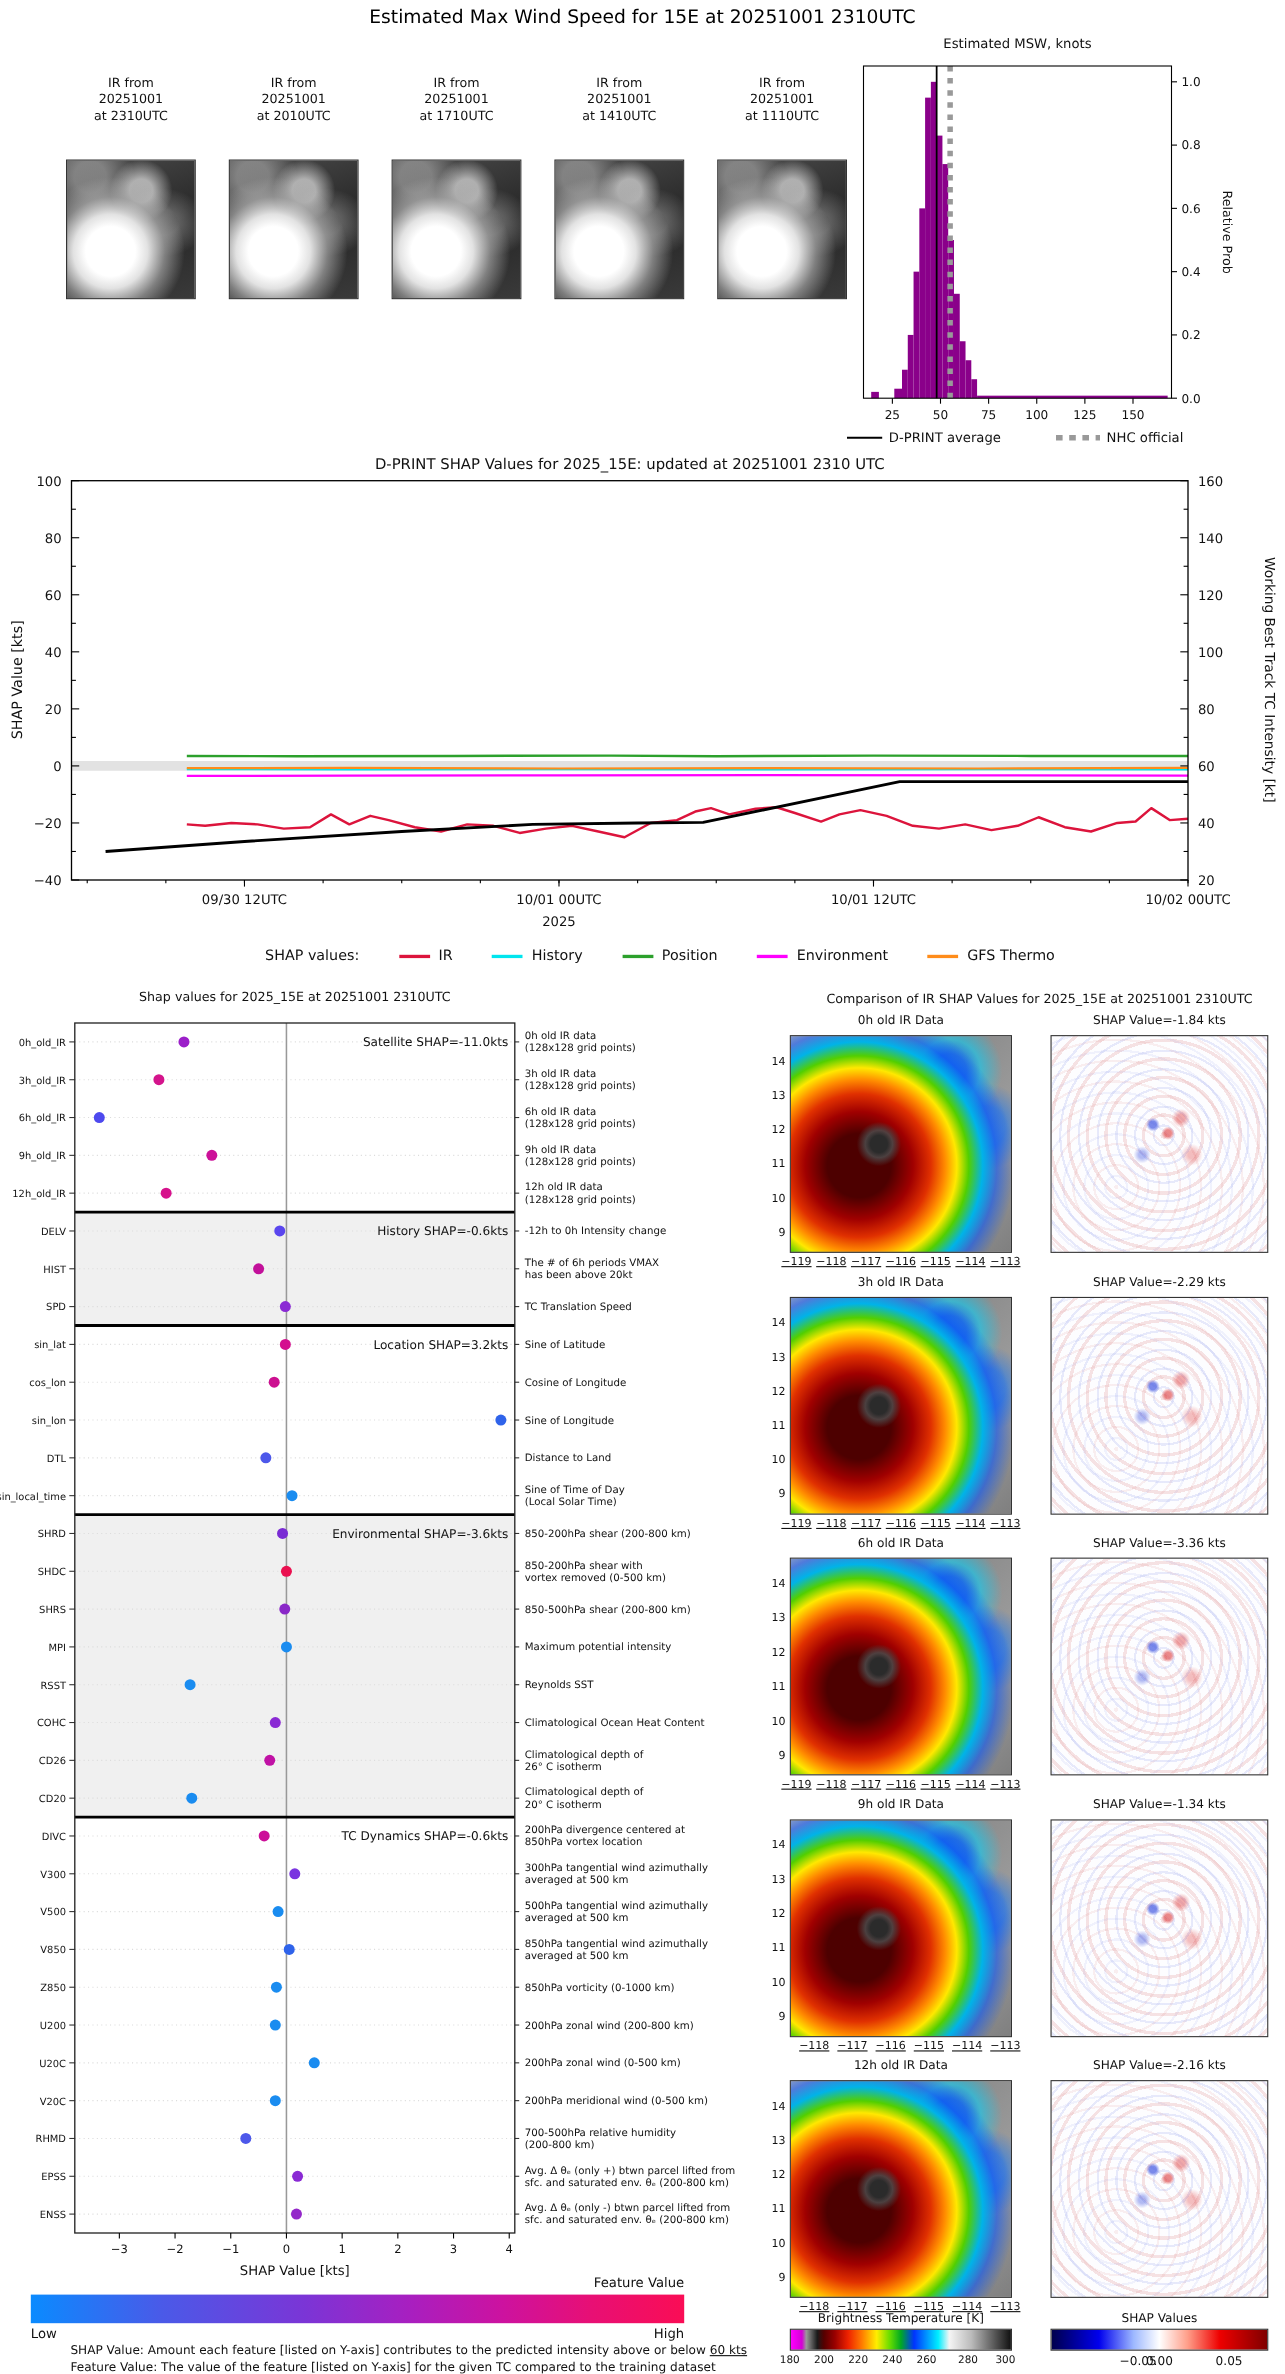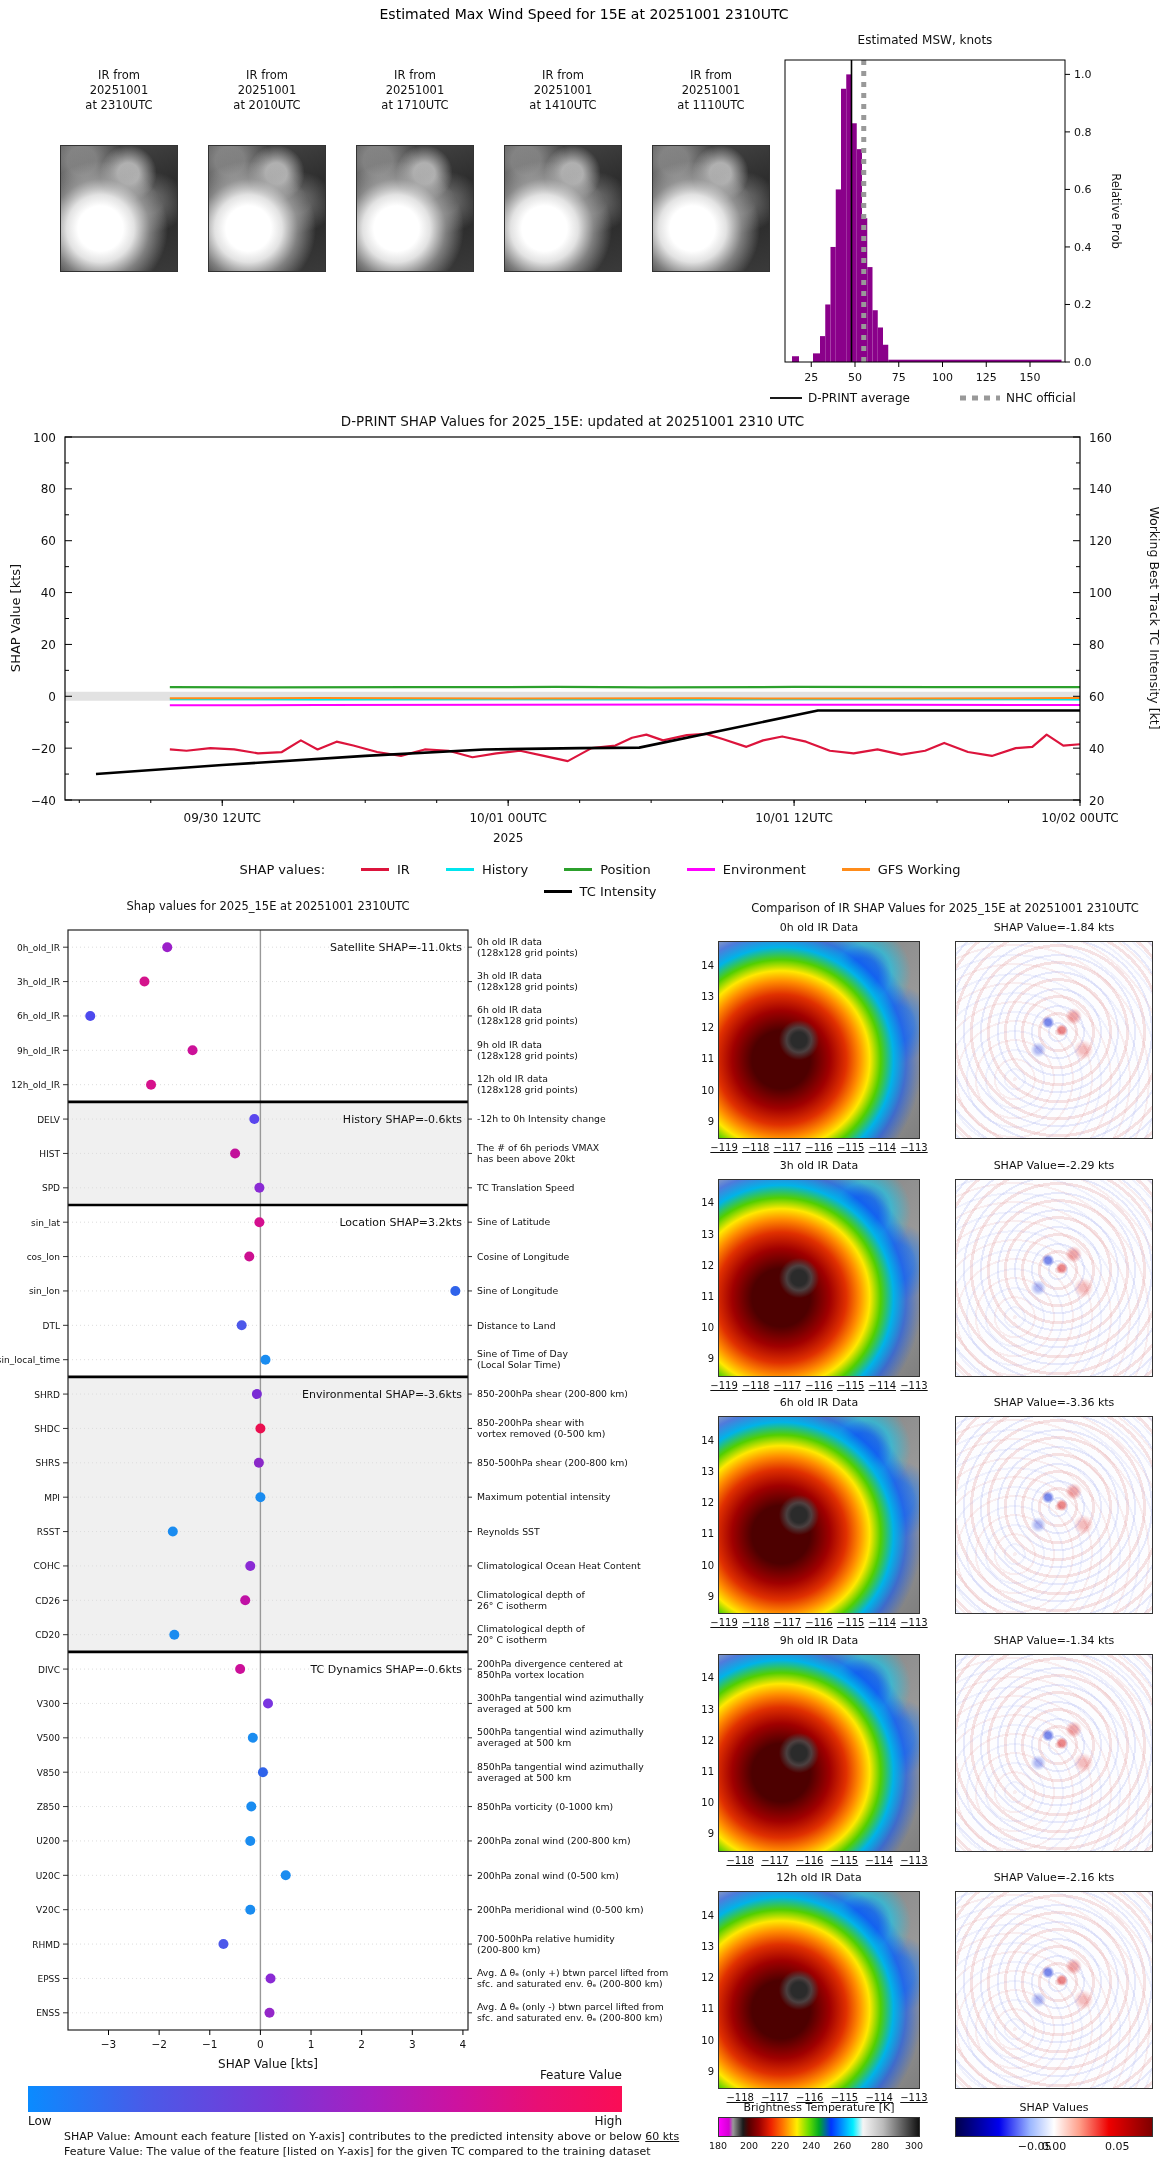--- a/index.html
+++ b/index.html
@@ -1,19 +1,19 @@
 <!DOCTYPE html>
 <html><head>
 <meta charset="utf-8">
 <style>
   html,body{margin:0;padding:0;background:#fff;}
   body{width:1168px;height:2158px;position:relative;overflow:hidden;
        font-family:"DejaVu Sans",sans-serif;color:#111;}
   .abs{position:absolute;}
-  #main-title{top:6px;left:0;width:1168px;text-align:center;font-size:14px;color:#000;}
+  #main-title{top:6px;left:0;width:1168px;text-align:center;font-size:17px;color:#000;}
   
   .thumb-label{width:148px;text-align:center;font-size:11.5px;line-height:1.3;white-space:pre-line;top:68px;}
   .thumb-img{top:145px;width:118px;height:127px;border:1px solid #333;box-sizing:border-box;}
   .ir-gray{background:
     radial-gradient(circle at 34% 66%, #ffffff 0 20%, #e2e2e2 30%, rgba(170,170,170,.65) 44%, rgba(120,120,120,0) 60%),
     radial-gradient(circle at 58% 22%, rgba(215,215,215,.75) 0 9%, rgba(215,215,215,0) 24%),
     radial-gradient(ellipse at 75% 45%, rgba(150,150,150,.5) 0 12%, rgba(150,150,150,0) 32%),
     radial-gradient(circle at 18% 12%, rgba(190,190,190,.5) 0 10%, rgba(190,190,190,0) 28%),
     linear-gradient(160deg,#4c4c4c,#262626 55%,#3a3a3a);}
   svg text{fill:#111;}
@@ -247,27 +247,21 @@
       <span class="leg-item">
         <span class="leg-swatch" style="background: rgb(44, 160, 44);"></span>
         <span>Position</span>
       </span>
       <span class="leg-item">
         <span class="leg-swatch" style="background: rgb(255, 0, 255);"></span>
         <span>Environment</span>
       </span>
       <span class="leg-item">
         <span class="leg-swatch" style="background: rgb(255, 140, 26);"></span>
-        <span>GFS Working</span>
-      </span>
-    </div>
-    <div class="leg-row">
-      <span class="leg-item">
-        <span class="leg-swatch" style="background: rgb(0, 0, 0);"></span>
-        <span>TC Intensity</span>
+        <span>GFS Thermo</span>
       </span>
     </div>
   </div>
 
 <div class="abs" id="dotplot-panel" style="top:896px;left:0;width:700px;height:1190px"><svg width="700" height="1190" style="overflow:visible">
       <text x="268" y="14" text-anchor="middle" font-size="11.5">Shap values for 2025_15E at 20251001 2310UTC</text>
       <rect x="68" y="205.875" width="400" height="103.125" fill="#f0f0f0"></rect>
       <rect x="68" y="480.875" width="400" height="275" fill="#f0f0f0"></rect>
       <line x1="68" x2="468" y1="51.1875" y2="51.1875" stroke="#dcdcdc" stroke-width="1" stroke-dasharray="1 3"></line>
       <line x1="63" x2="68" y1="51.1875" y2="51.1875" stroke="#333"></line>

